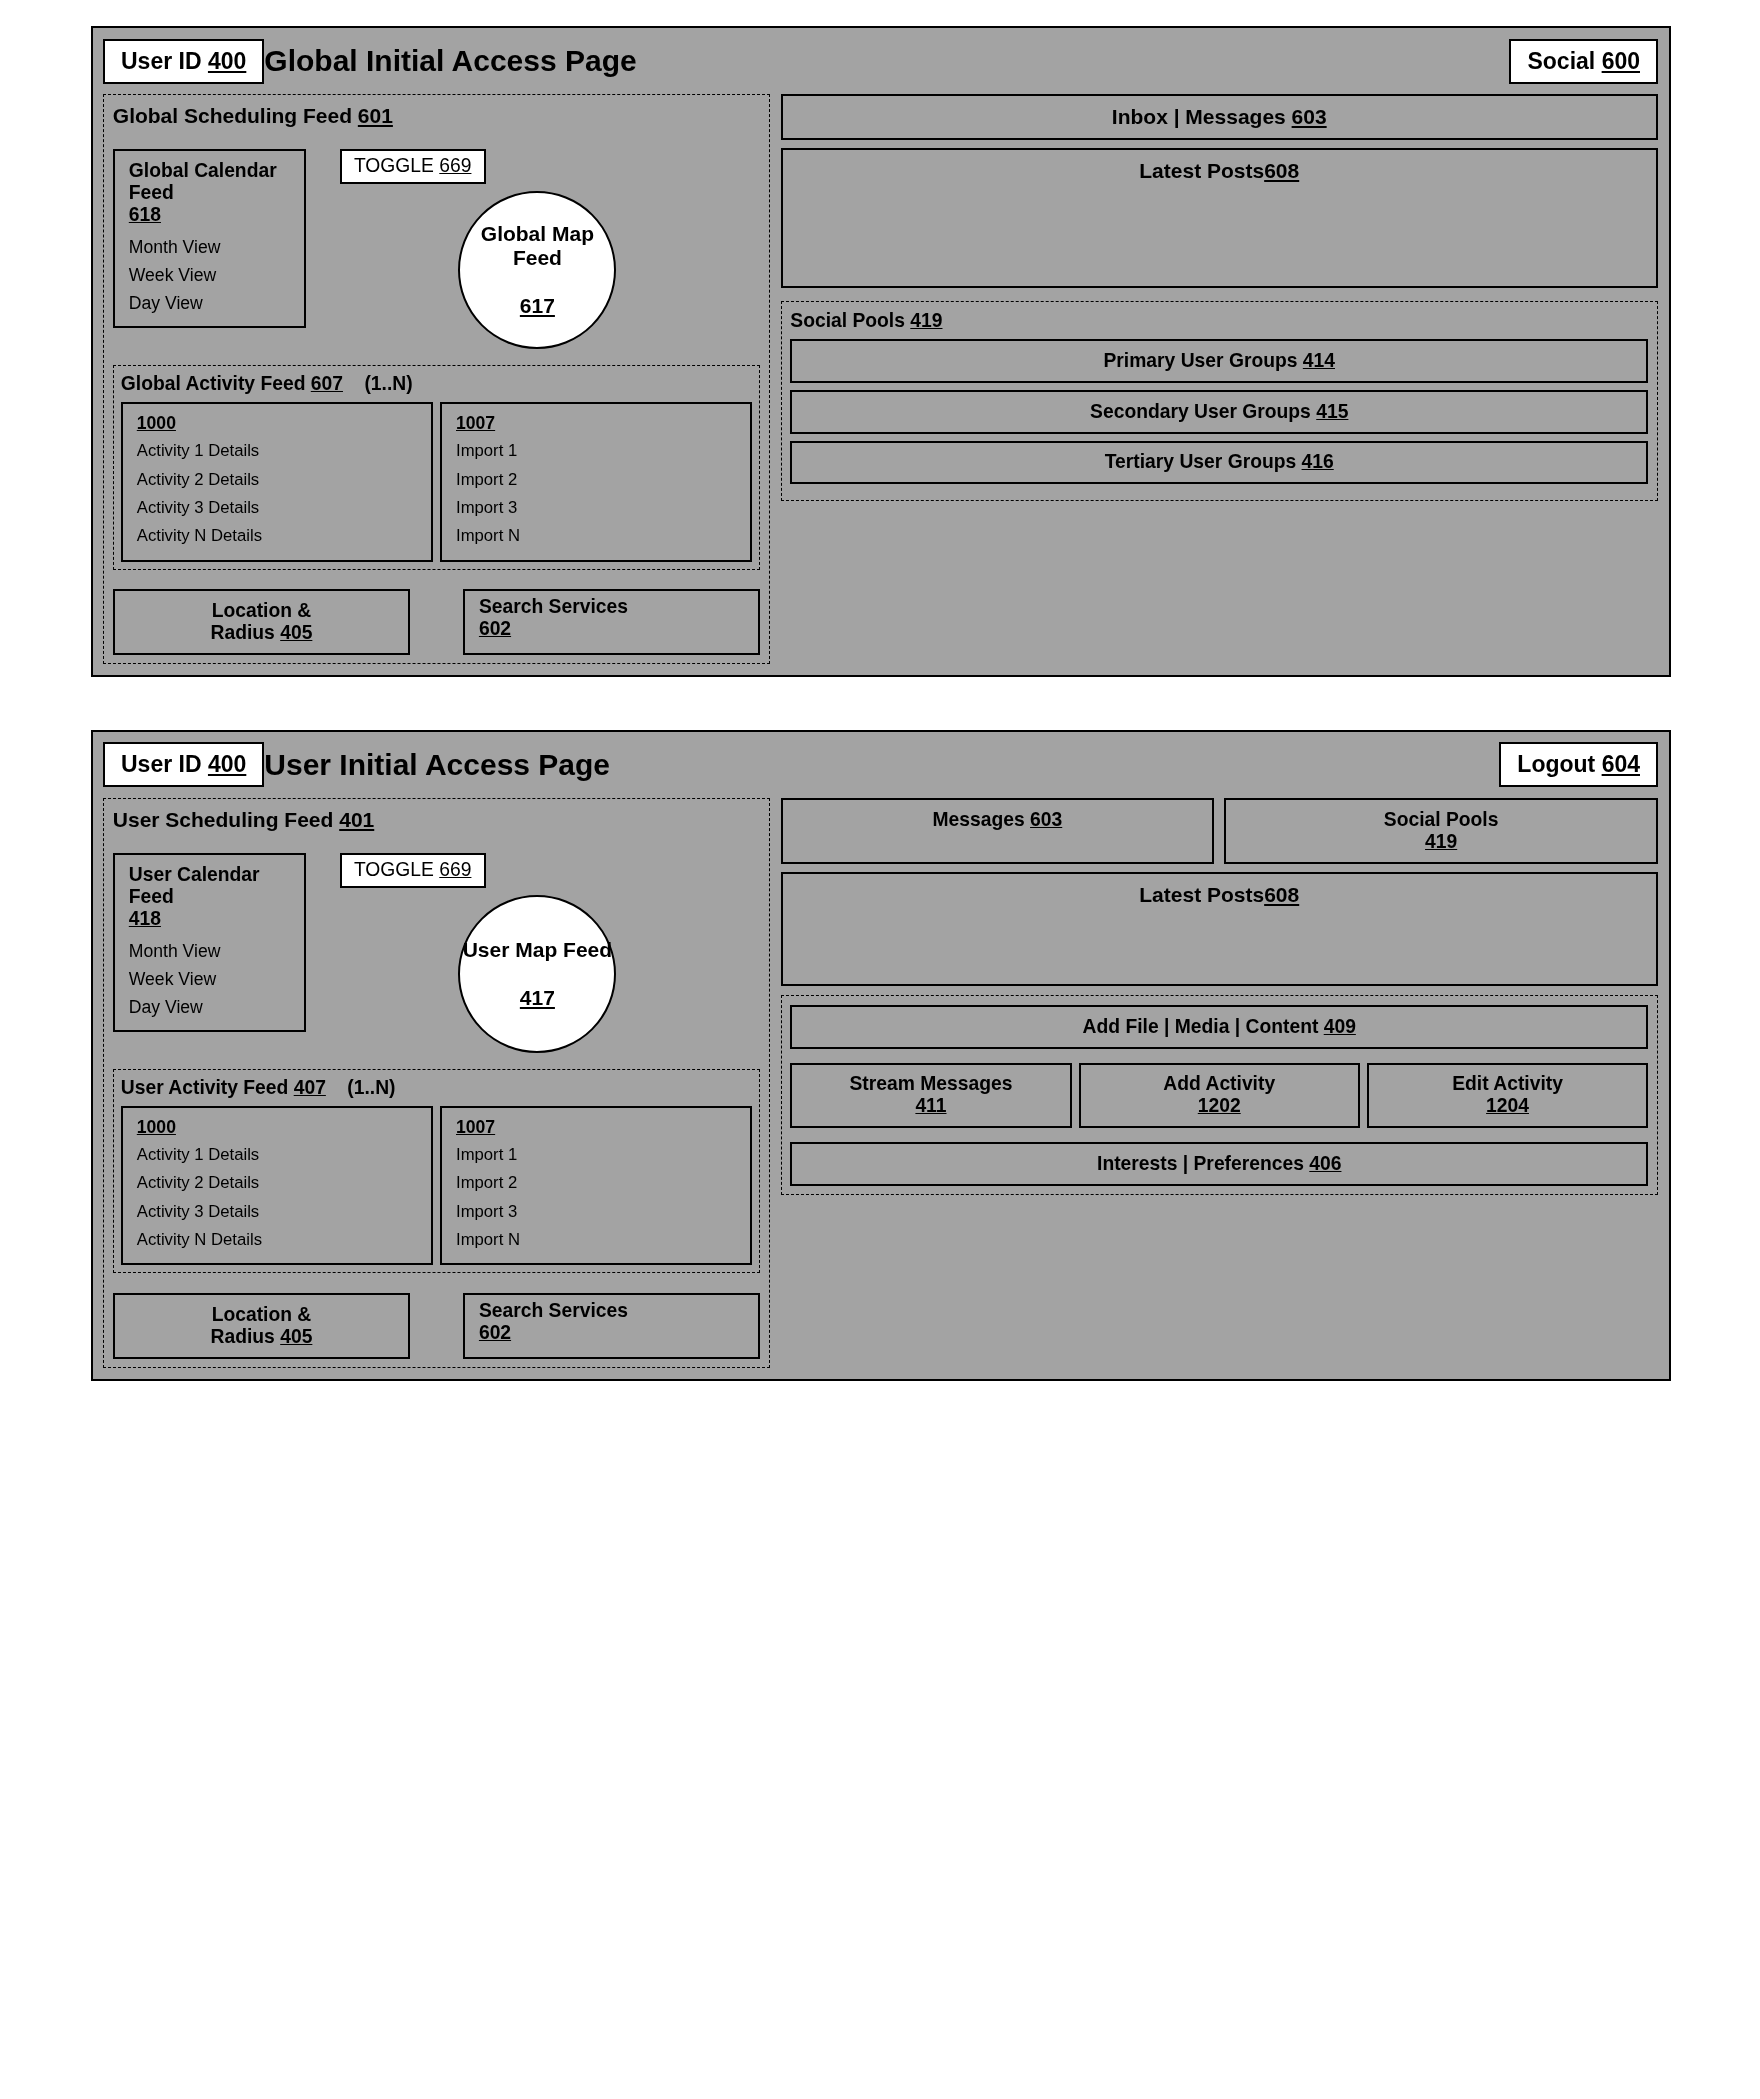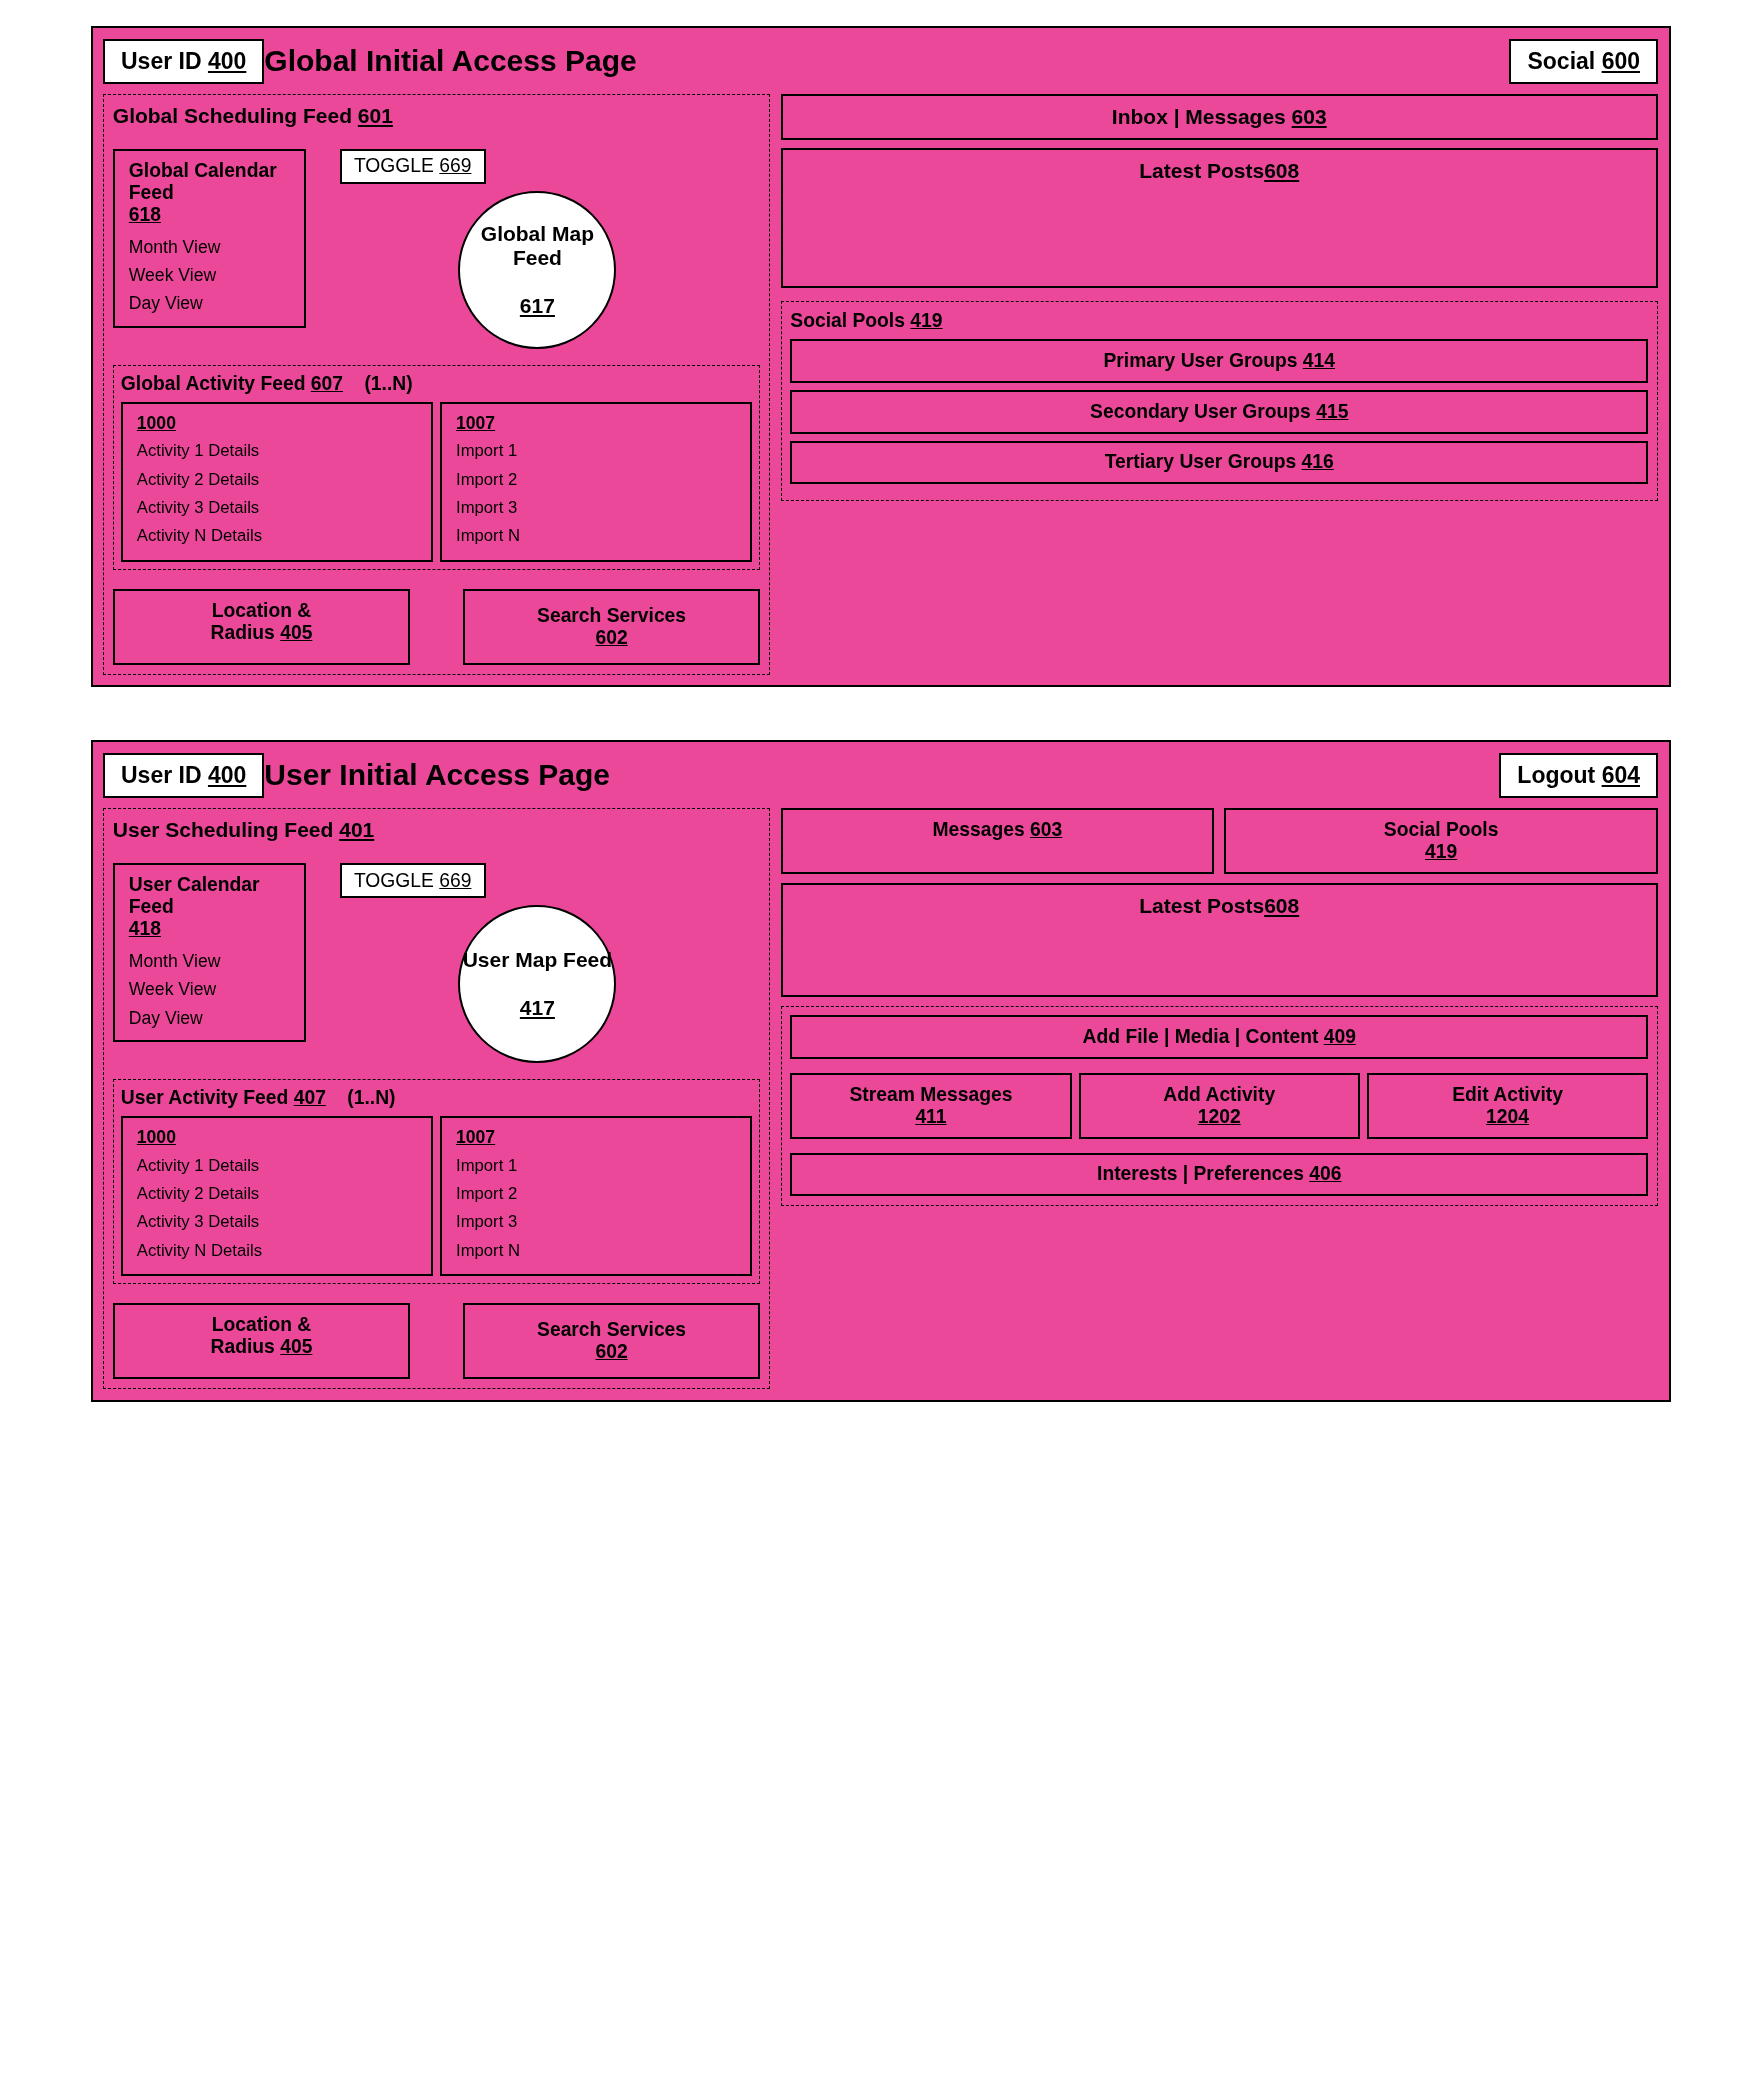--- a/index.html
+++ b/index.html
@@ -15,21 +15,21 @@
       flex-direction: column;
       gap: 53px;
       align-items: center;
     }
 
     
     .page-box {
       border: 2.6px solid #000;
       padding: 10.5px;
       width: 1580px;
-      background: #ec4899;
+      background: #a3a3a3;
     }
 
     
     .page-header {
       display: flex;
       align-items: center;
       justify-content: space-between;
       margin-bottom: 10.5px;
     }
 
@@ -187,24 +187,23 @@
       border: 2.6px solid #000;
       padding: 8.8px 14px;
       font-size: 19.3px;
       font-weight: bold;
       text-align: center;
       flex: 1;
     }
 
     .search-box {
       border: 2.6px solid #000;
-      padding: 14px 14px;
-      font-size: 19.3px;
-      font-weight: bold;
-      text-align: center;
+      padding: 5px 14px;
+      font-size: 19.3px;
+      font-weight: bold;
       flex: 1;
       margin-left: 44px;
     }
 
     
     .right-panel {
       flex: 1;
       display: flex;
       flex-direction: column;
       gap: 8.8px;

